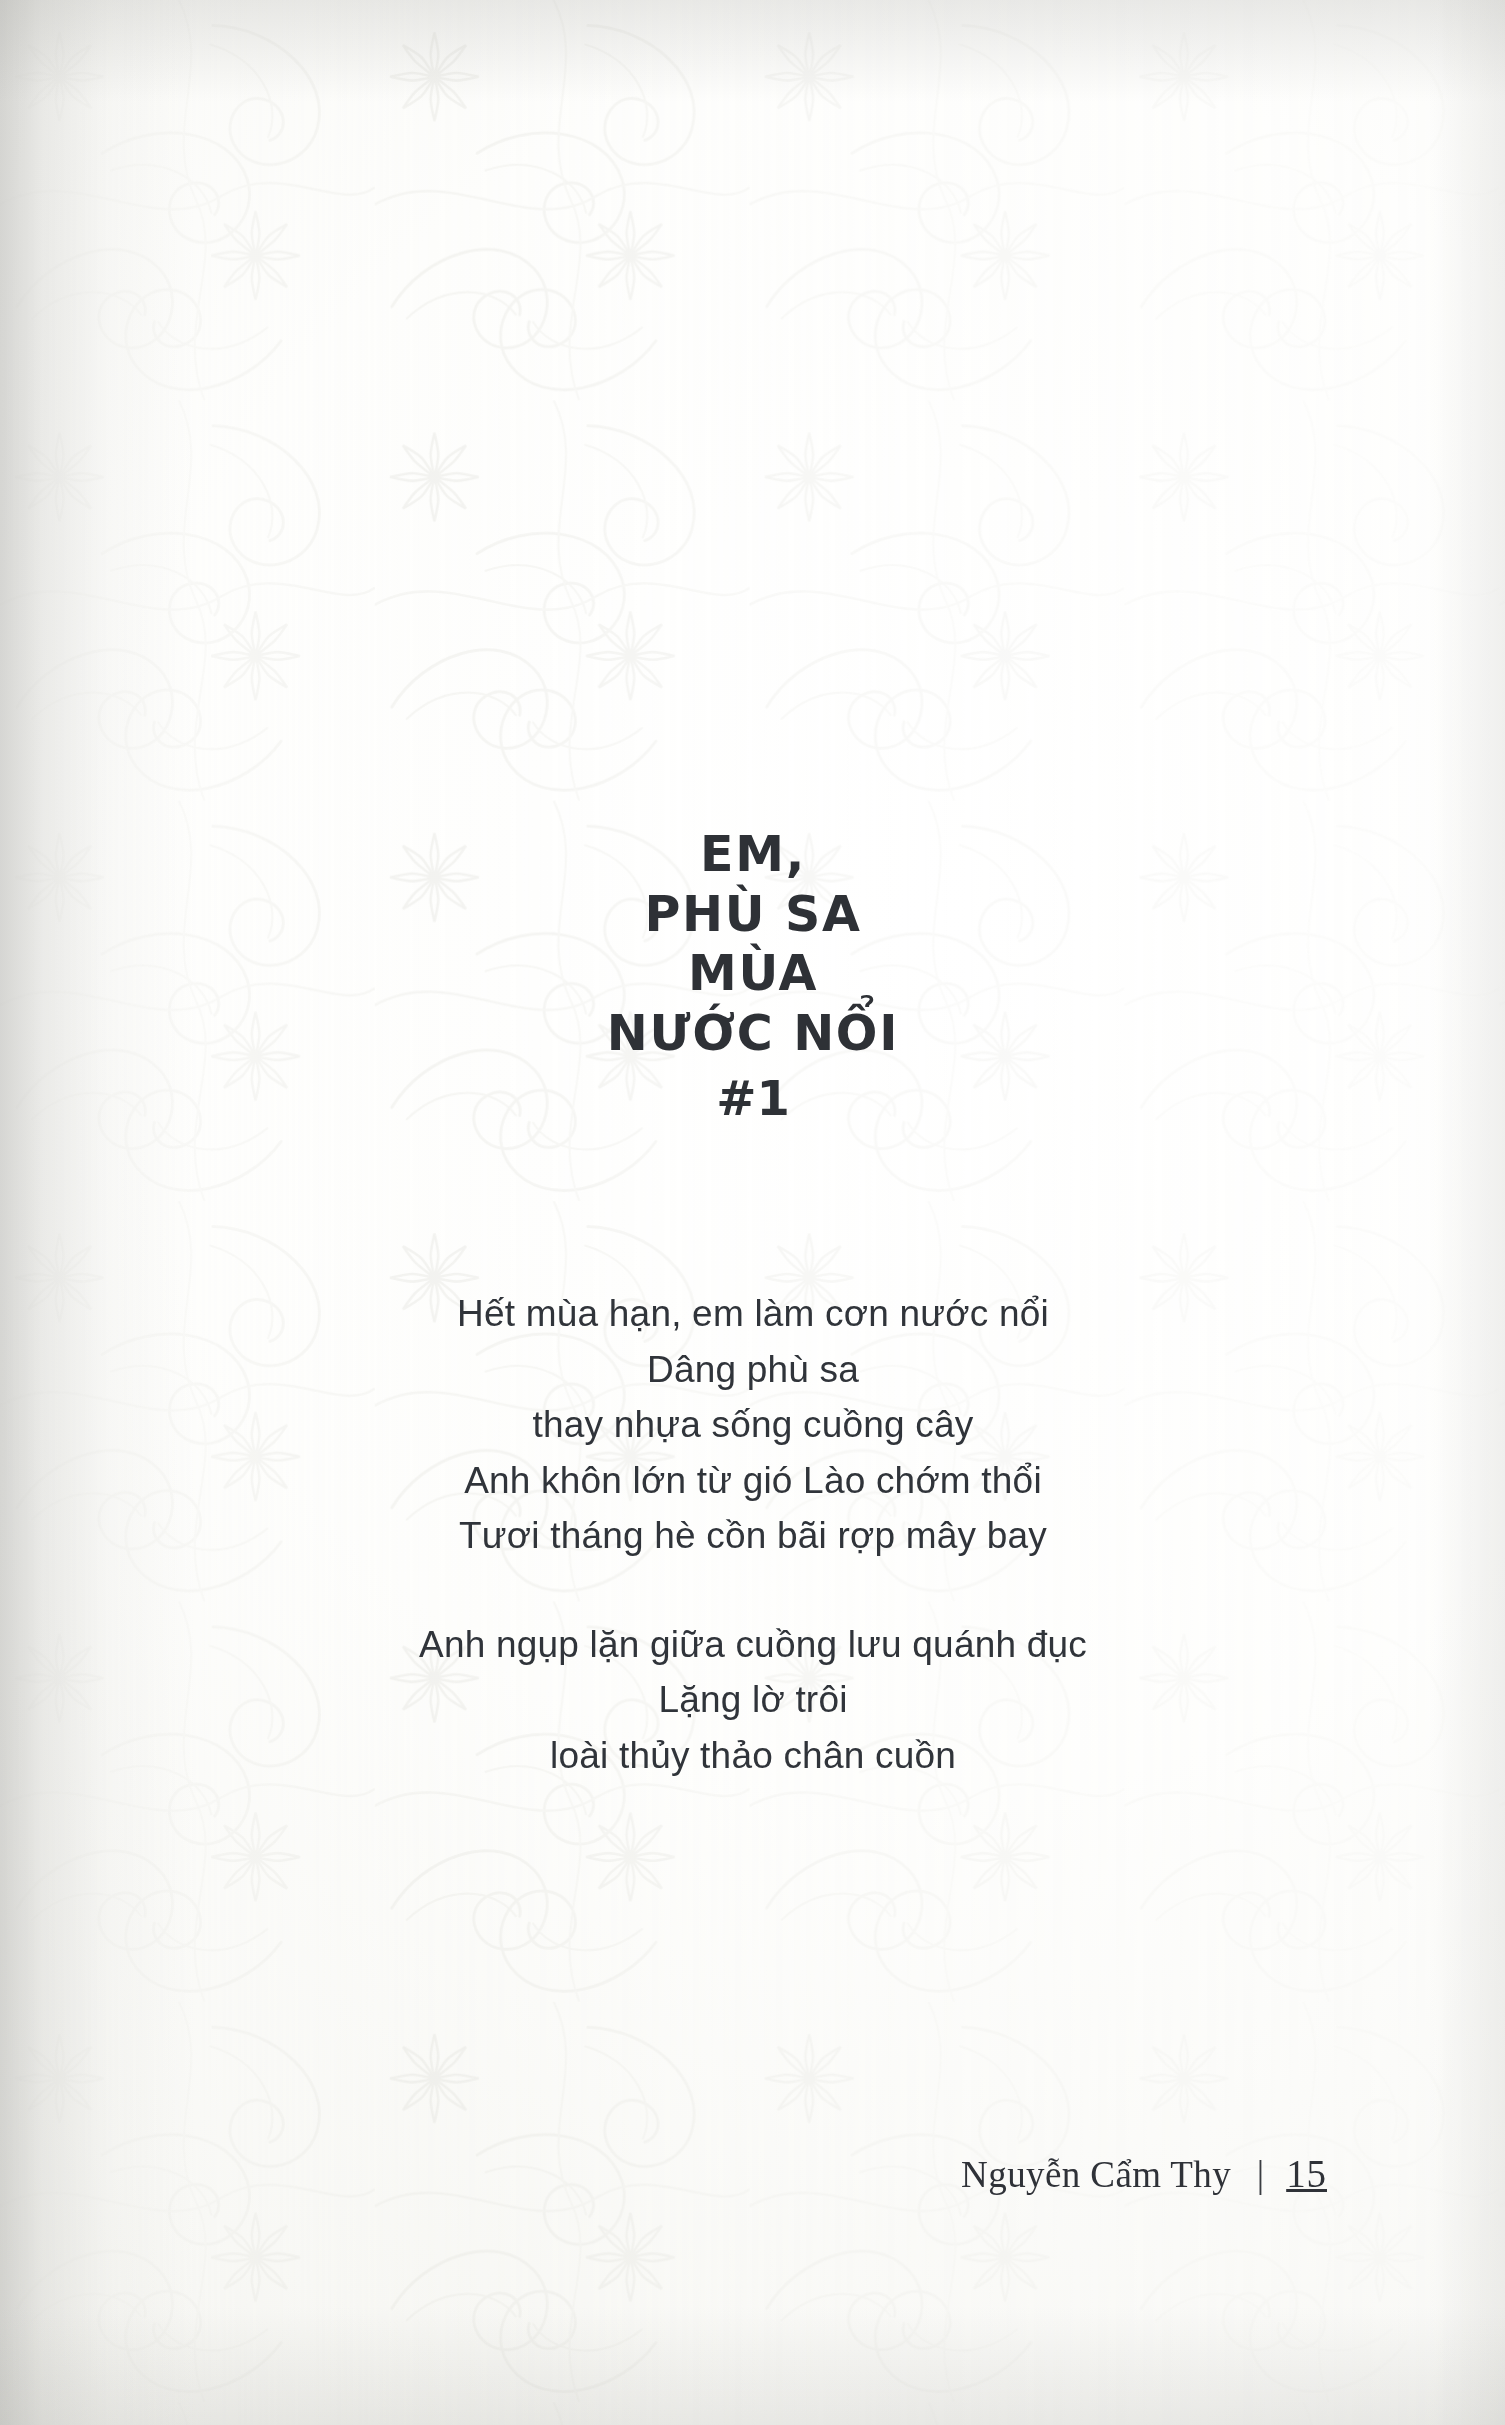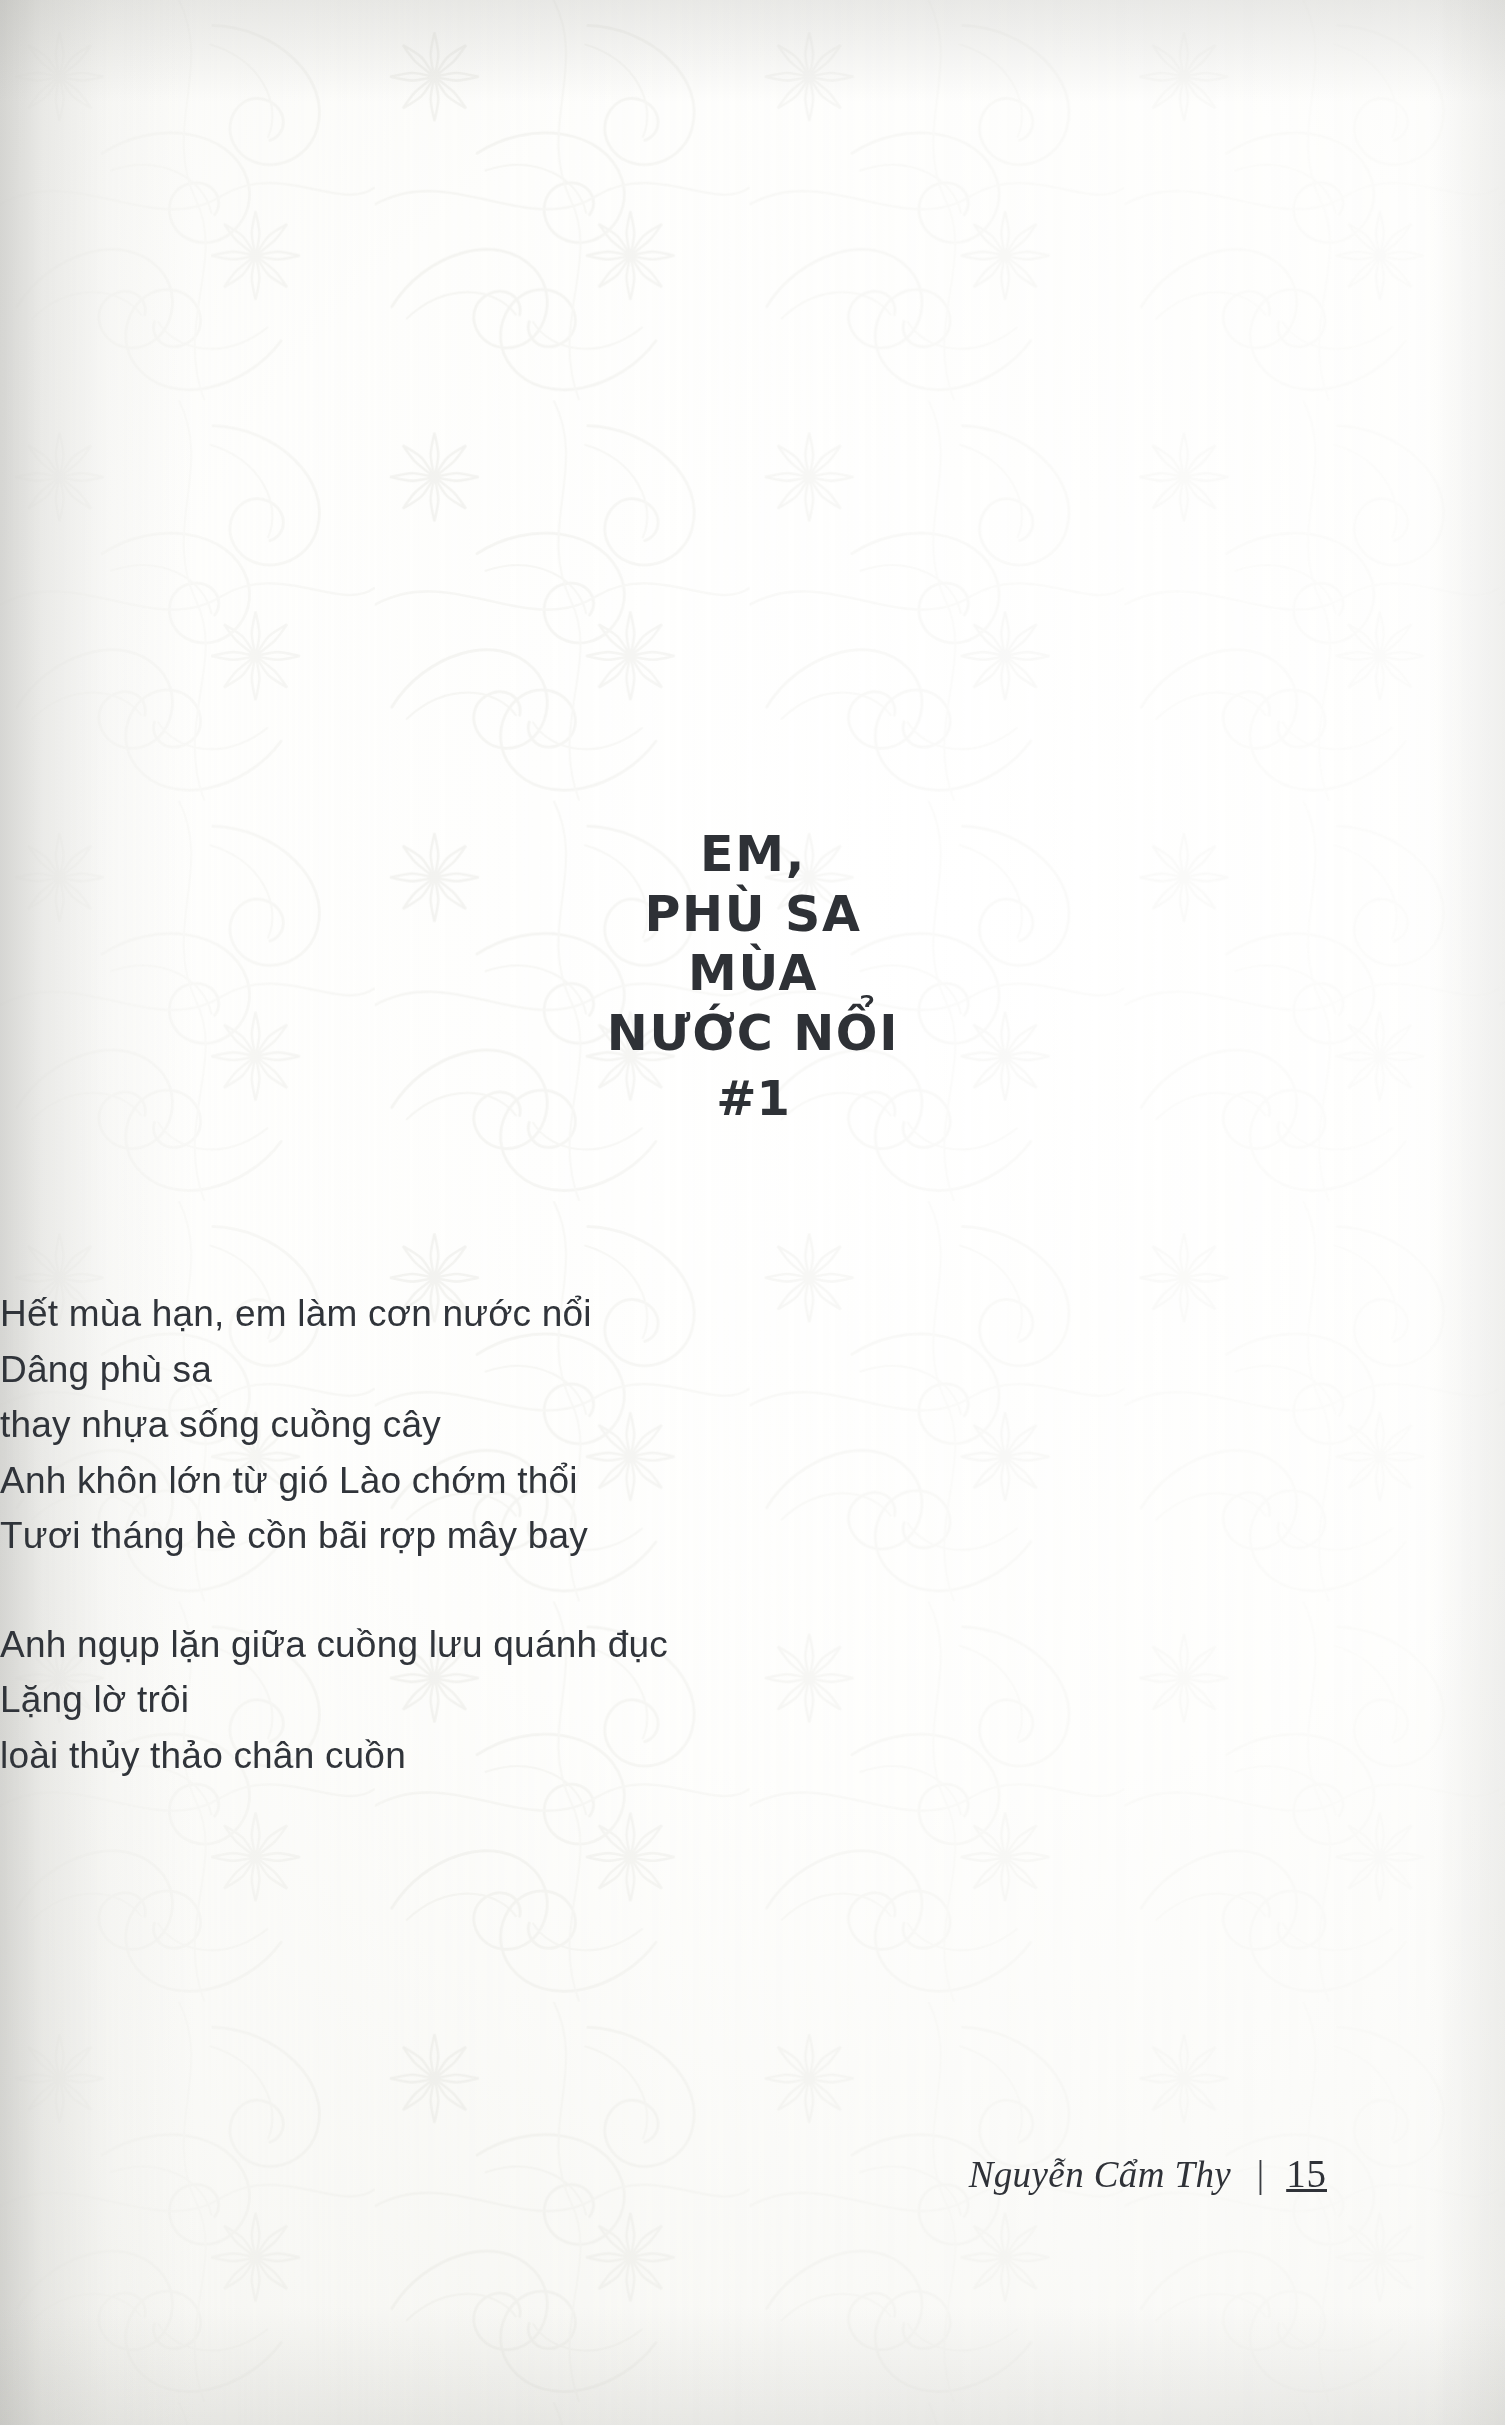--- a/index.html
+++ b/index.html
@@ -96,21 +96,21 @@
     letter-spacing: 0px;
     font-size: 48px;
     padding-top: 5.1px;
   }
 
   .stanzas {
     position: absolute;
     top: 1286px;
     left: 0;
     width: 100%;
-    text-align: left;
+    text-align: center;
     color: #30343a;
     font-size: 37px;
     line-height: 1.50;
     letter-spacing: 0.2px;
   }
   .stanza { margin: 0 0 53px 0; }
   .stanza:last-child { margin-bottom: 0; }
   .verse-line { display: block; white-space: pre; }
 
   .footer {
@@ -119,21 +119,20 @@
     right: 0;
     top: 2151px;
     display: flex;
     justify-content: flex-end;
     align-items: baseline;
     padding-right: 179px;
     color: #2f3238;
   }
   .footer .author {
     font-family: "Liberation Serif", serif;
-    font-style: italic;
     font-size: 37px;
     letter-spacing: 0.4px;
   }
   .footer .divider {
     font-family: "Liberation Serif", serif;
     font-size: 37px;
     margin: 0 22px 0 25.6px;
     color: #3a3d42;
   }
   .footer .page-number {

